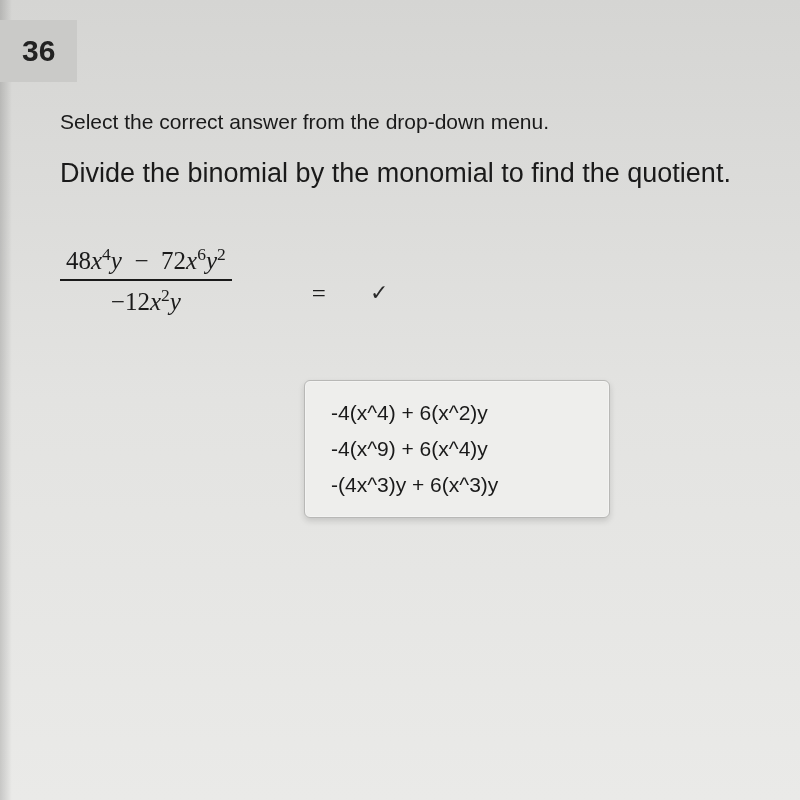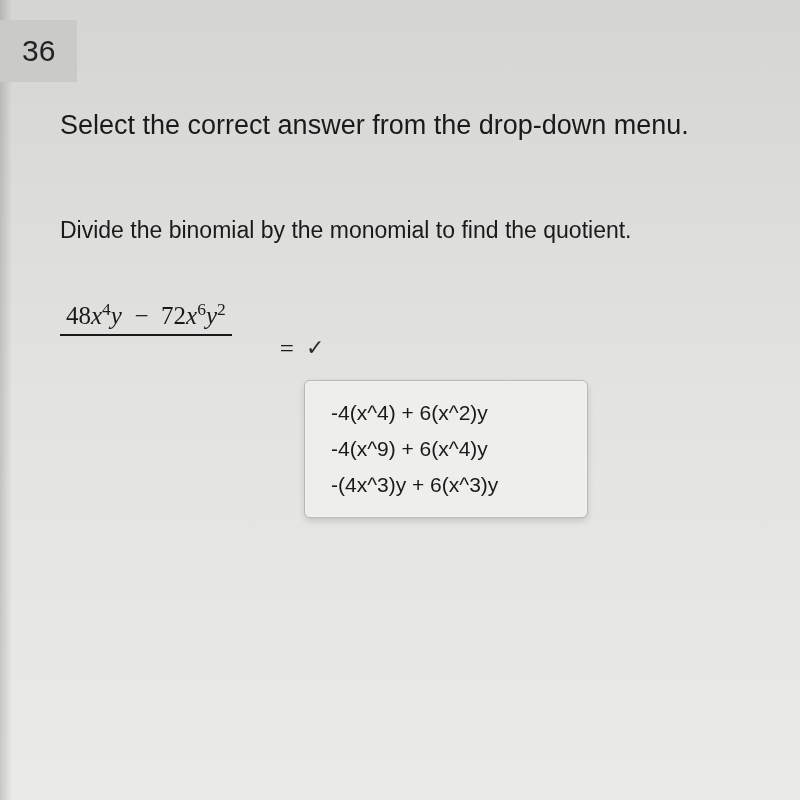--- a/index.html
+++ b/index.html
@@ -11,42 +11,43 @@
       position: relative;
       overflow: hidden;
     }
     .question-number {
       position: absolute;
       top: 20px;
       left: 0;
       background: #cacac8;
       padding: 14px 22px;
       font-size: 30px;
-      font-weight: normal;
+      font-weight: bold;
       color: #222;
     }
     .content {
       position: absolute;
       top: 110px;
       left: 60px;
       right: 40px;
     }
     .instruction {
-      font-size: 27px;
+      font-size: 21px;
       color: #1a1a1a;
-      margin-bottom: 76px;
+      margin-bottom: 24px;
     }
     .prompt {
-      font-size: 23px;
+      font-size: 27px;
       color: #1a1a1a;
       margin-bottom: 55px;
     }
     .equation-row {
       display: flex;
       align-items: flex-start;
+      gap: 32px;
     }
     .fraction {
       display: inline-block;
       text-align: center;
       font-family: "Times New Roman", serif;
       color: #1a1a1a;
       margin-left: 0;
     }
     .numerator {
       font-size: 25px;
@@ -70,21 +71,21 @@
     .check-icon {
       color: #2a2a2a;
       font-size: 22px;
       margin-left: 12px;
       margin-top: 36px;
     }
     .dropdown {
       position: absolute;
       top: 380px;
       left: 304px;
-      width: 284px;
+      width: 306px;
       background: #eeeeec;
       border: 1px solid #b8b8b6;
       border-radius: 6px;
       box-shadow: 0 3px 6px rgba(0,0,0,0.14), inset 0 0 0 1px rgba(255,255,255,0.3);
       padding: 14px 0;
     }
     .option {
       font-size: 21px;
       color: #1a1a1a;
       padding: 6px 26px;
@@ -107,20 +108,21 @@
 
 <div class="question-number">36</div>
 
 <div class="content">
   <p class="instruction">Select the correct answer from the drop-down menu.</p>
   <p class="prompt">Divide the binomial by the monomial to find the quotient.</p>
 
   <div class="equation-row">
     <div class="fraction">
       <div class="numerator">48<i>x</i><span class="sup">4</span><i>y</i> &nbsp;−&nbsp; 72<i>x</i><span class="sup">6</span><i>y</i><span class="sup">2</span></div>
+      <div class="denominator">−12<i>x</i><span class="sup">2</span><i>y</i></div>
     </div>
     <span class="equals">=</span>
     <span class="check-icon">✓</span>
   </div>
 </div>
 
 <div class="dropdown">
   <div class="option">-4(x^4) + 6(x^2)y</div>
   <div class="option">-4(x^9) + 6(x^4)y</div>
   <div class="option">-(4x^3)y + 6(x^3)y</div>

